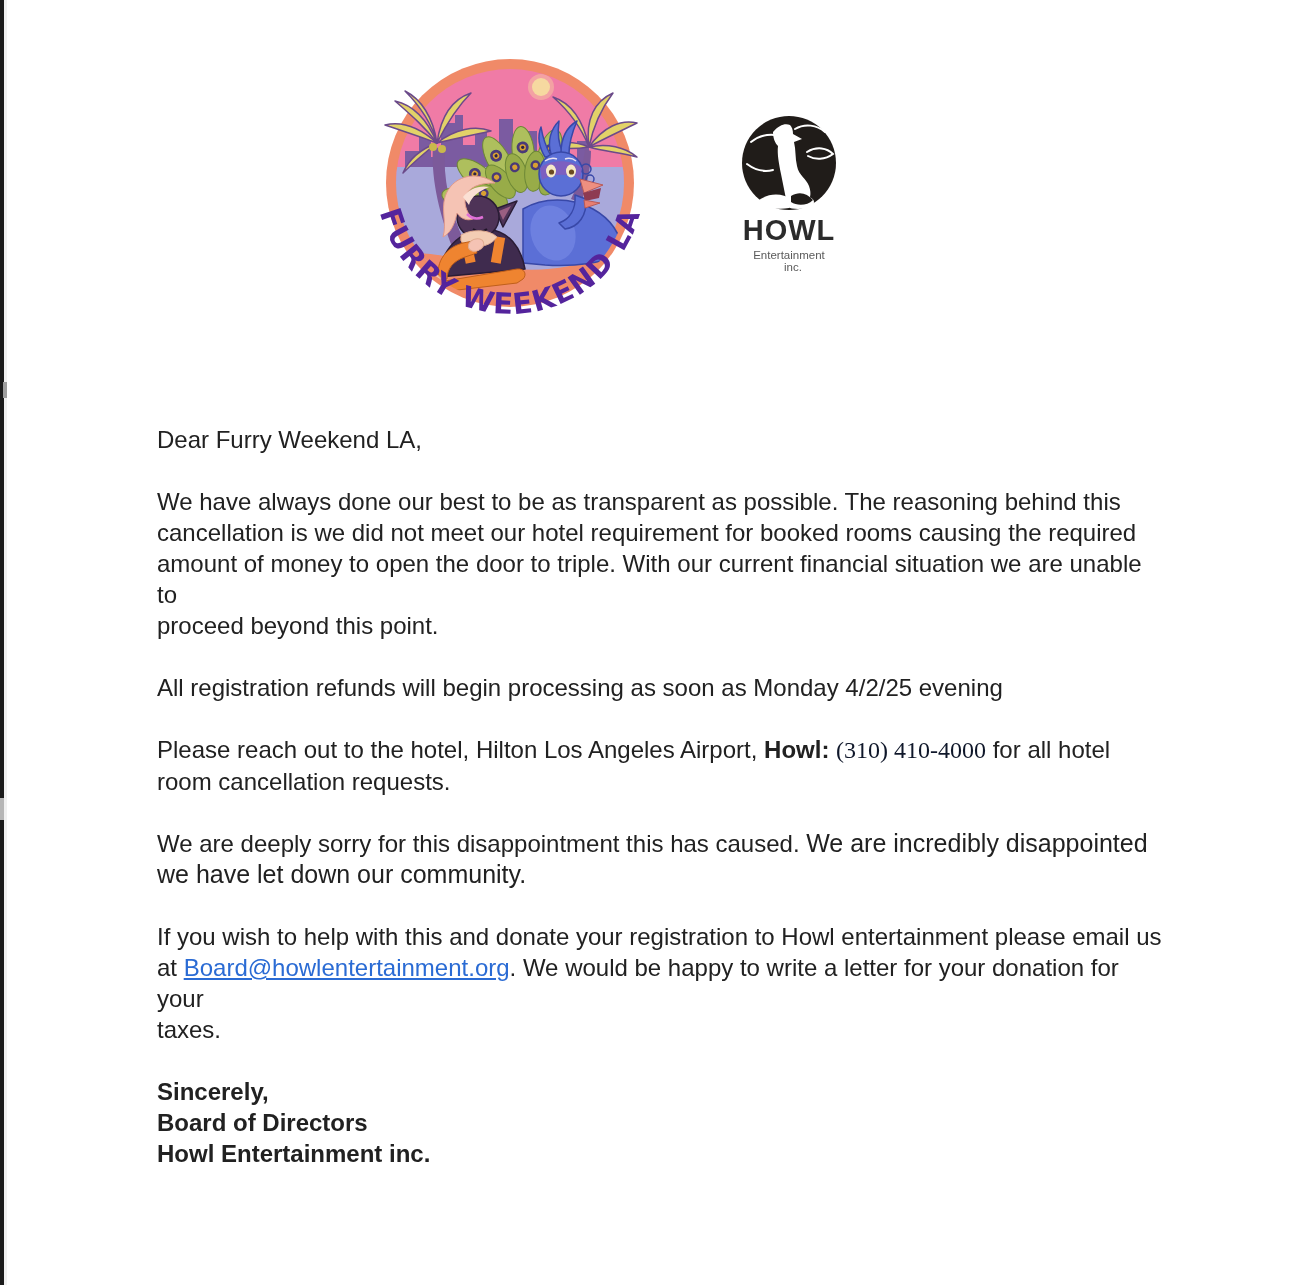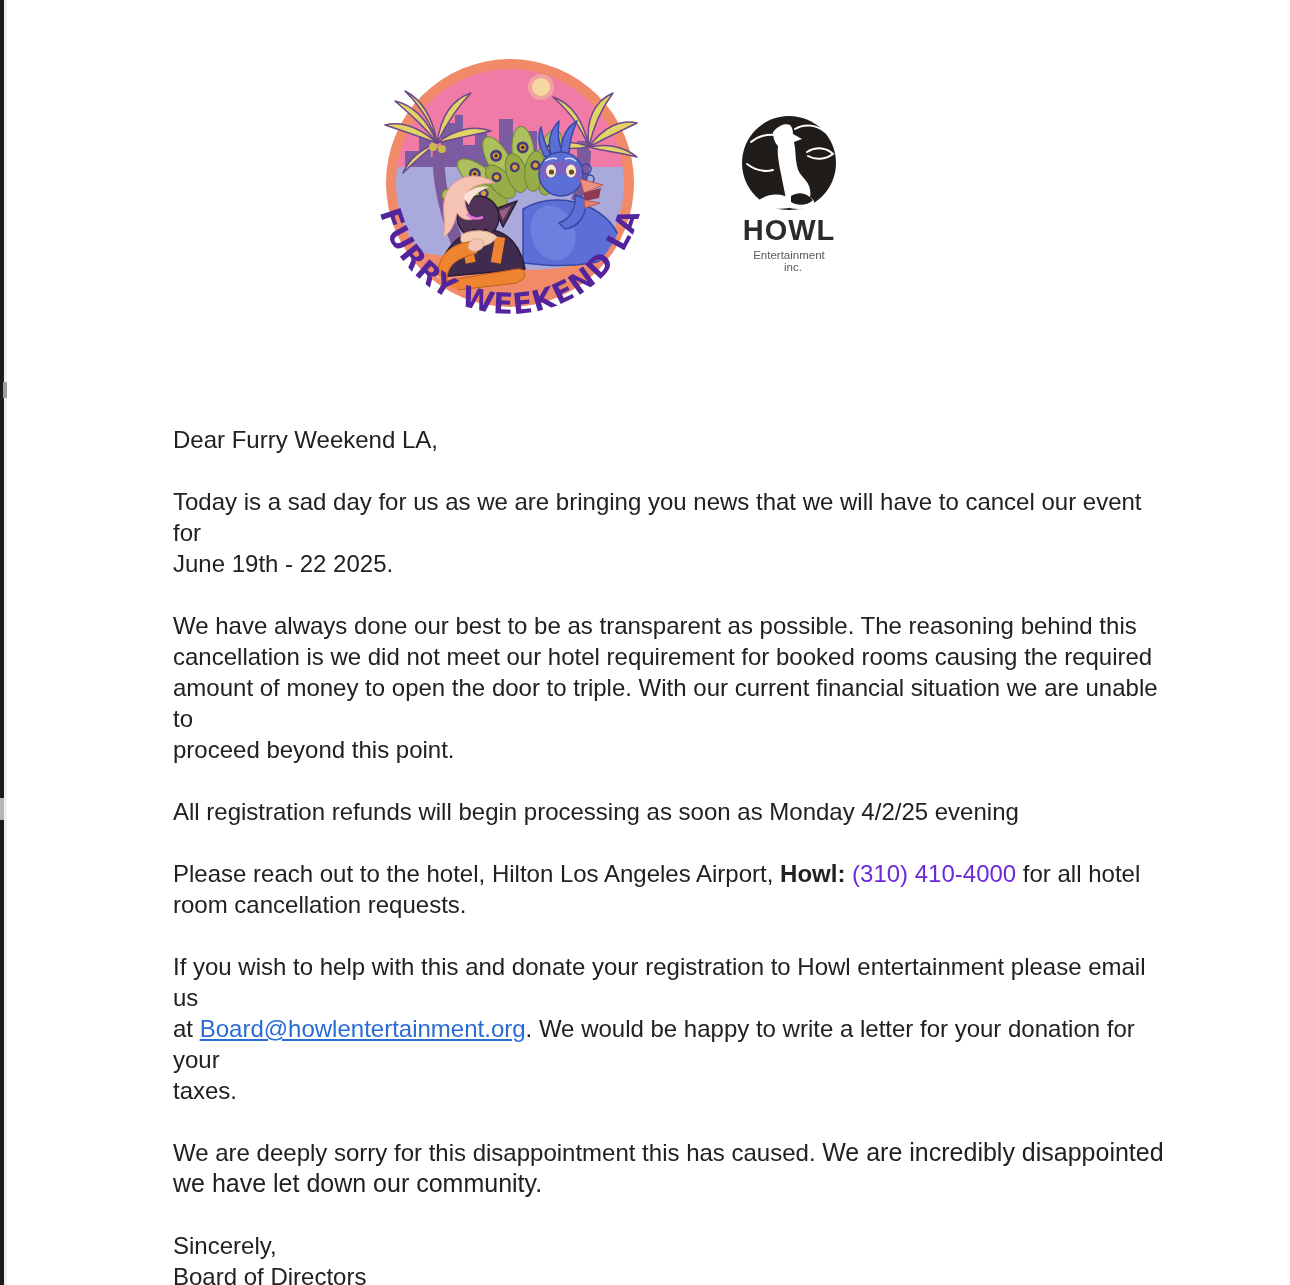--- a/index.html
+++ b/index.html
@@ -15,24 +15,24 @@
   .edge-gray1 { position:absolute; left:3px; top:382px; width:4px; height:16px; background:#9e9e9e; }
   .edge-gray2 { position:absolute; left:0; top:798px; width:4px; height:22px; background:#b5b5b5; }
 
   .logo-fwla { position:absolute; left:375px; top:57px; width:270px; height:278px; }
   .logo-howl { position:absolute; left:735px; top:112px; width:130px; height:170px; }
 
   .letter {
     position:absolute; left:157px; top:424px; width:1010px;
     font-size:24px; line-height:31px; color:#212121;
   }
-  .letter p { margin:0 0 31px 16px; white-space:pre-line; }
-  .letter p.signature { margin-bottom:0; }
+  .letter p { margin:0 0 31px 0; white-space:pre-line; }
+  .letter p.signature { margin-bottom:0;font-weight:bold; }
   .phone-label { font-weight:bold; }
-  .phone-link { color:#6d28d9; text-decoration:none; }
+  .phone-link { color:#0f172a; text-decoration:none;font-family:Liberation Serif, serif; }
   .email-link { color:#2a6bd4; text-decoration:underline; }
   .apology-emphasis { font-size:25px; }
 
   .howl-title { font-family:"Liberation Sans", sans-serif; font-weight:800; letter-spacing:1px; }
   .howl-sub { font-family:"Liberation Sans", sans-serif; }
   .fwla-arc-text { font-family:"DejaVu Sans", sans-serif; font-weight:bold; letter-spacing:1.5px; }
 </style>
 </head>
 <body>
 
@@ -206,38 +206,36 @@
       </g>
     </g>
     <text class="howl-title" x="54" y="128" font-size="29" fill="#2b2b2b" text-anchor="middle">HOWL</text>
     <text class="howl-sub" x="54" y="147" font-size="11.5" fill="#5a5a5a" text-anchor="middle">Entertainment</text>
     <text class="howl-sub" x="58" y="159" font-size="11.5" fill="#5a5a5a" text-anchor="middle">inc.</text>
   </svg>
 
   <div class="letter">
     <p>Dear Furry Weekend LA,</p>
 
-    <p>Today is a sad day for us as we are bringing you news that we will have to cancel our event for
-June 19th - 22 2025.</p>
 
     <p>We have always done our best to be as transparent as possible. The reasoning behind this
 cancellation is we did not meet our hotel requirement for booked rooms causing the required
 amount of money to open the door to triple. With our current financial situation we are unable to
 proceed beyond this point.</p>
 
     <p>All registration refunds will begin processing as soon as Monday 4/2/25 evening</p>
 
     <p><span>Please reach out to the hotel, Hilton Los Angeles Airport, </span><span class="phone-label">Howl: </span><a class="phone-link" href="#">(310) 410-4000</a><span> for all hotel
 room cancellation requests.</span></p>
 
+    <p><span>We are deeply sorry for this disappointment this has caused. </span><span class="apology-emphasis">We are incredibly disappointed
+we have let down our community.</span></p>
+
     <p><span>If you wish to help with this and donate your registration to Howl entertainment please email us
 at </span><a class="email-link" href="#">Board@howlentertainment.org</a><span>. We would be happy to write a letter for your donation for your
 taxes.</span></p>
-
-    <p><span>We are deeply sorry for this disappointment this has caused. </span><span class="apology-emphasis">We are incredibly disappointed
-we have let down our community.</span></p>
 
     <p class="signature">Sincerely,
 Board of Directors
 Howl Entertainment inc.</p>
   </div>
 
 </div>
 
 </body></html>

